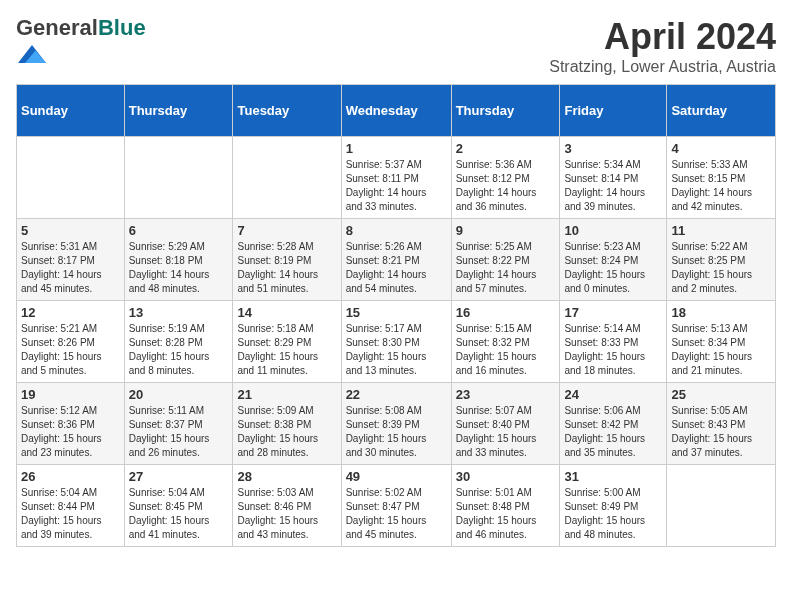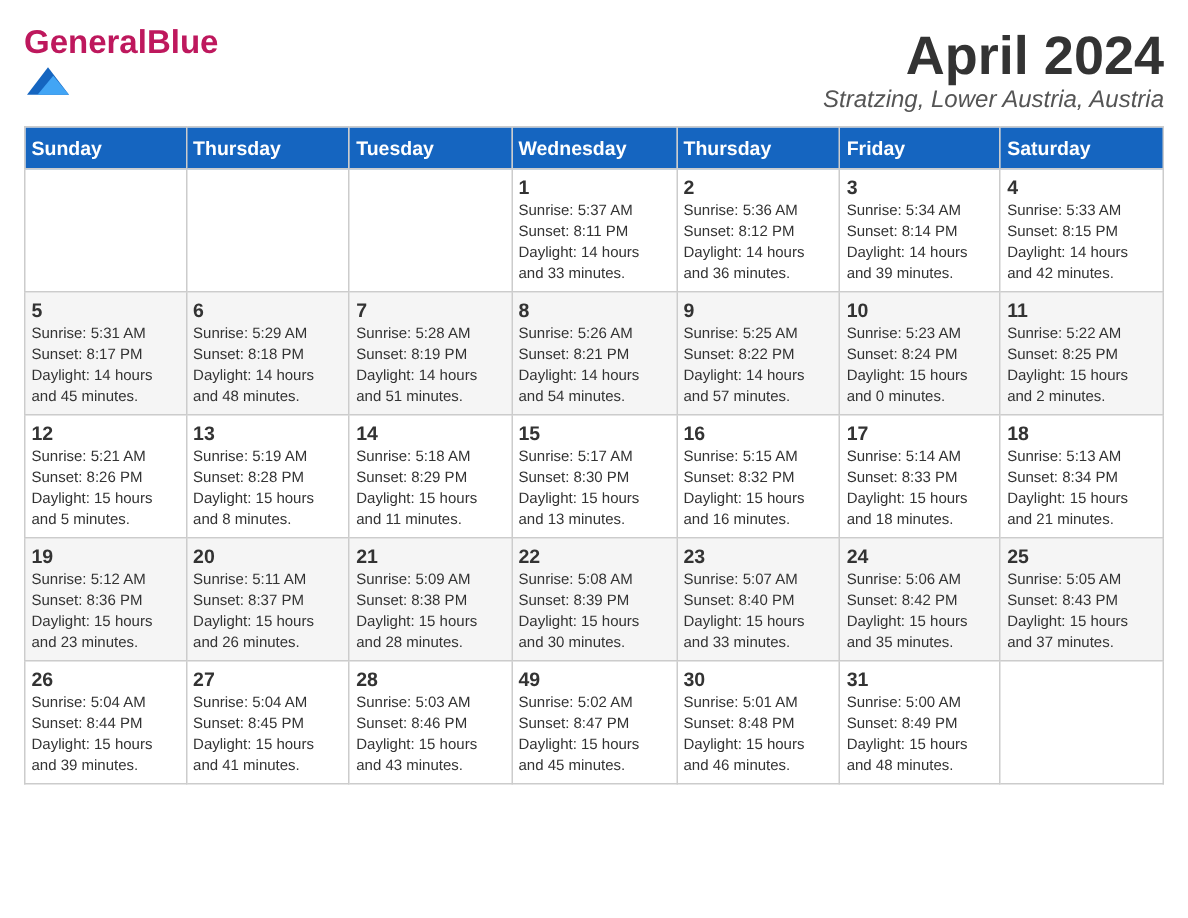--- a/index.html
+++ b/index.html
@@ -19,51 +19,50 @@
     .logo {
       display: flex;
       align-items: center;
       gap: 0px;
     }
     .logo-text {
       font-size: 22px;
       font-weight: bold;
       line-height: 1.1;
     }
-    .logo-general { color: #be185d; }
-    .logo-blue { color: #be185d; }
+    .logo-general { color: #404040; }
+    .logo-blue { color: #0f766e; }
     .logo-icon {
       width: 28px;
       height: 28px;
       margin-left: 2px;
     }
     .title-area {
       text-align: right;
     }
     .month-title {
       font-size: 36px;
       font-weight: bold;
       color: #333;
     }
     .location-title {
       font-size: 16px;
       color: #555;
-      font-style: italic;
     }
     .calendar {
       width: 100%;
       border-collapse: collapse;
       border: 1px solid #ccc;
     }
     .calendar th {
       background-color: #1565C0;
       color: #fff;
       font-size: 13px;
       font-weight: bold;
-      padding: 6px 4px;
+      padding: 18px 4px;
       text-align: left;
       border: 1px solid #ccc;
     }
     .calendar td {
       vertical-align: top;
       border: 1px solid #ccc;
       padding: 4px;
       font-size: 10.5px;
       color: #333;
       width: 113px;

